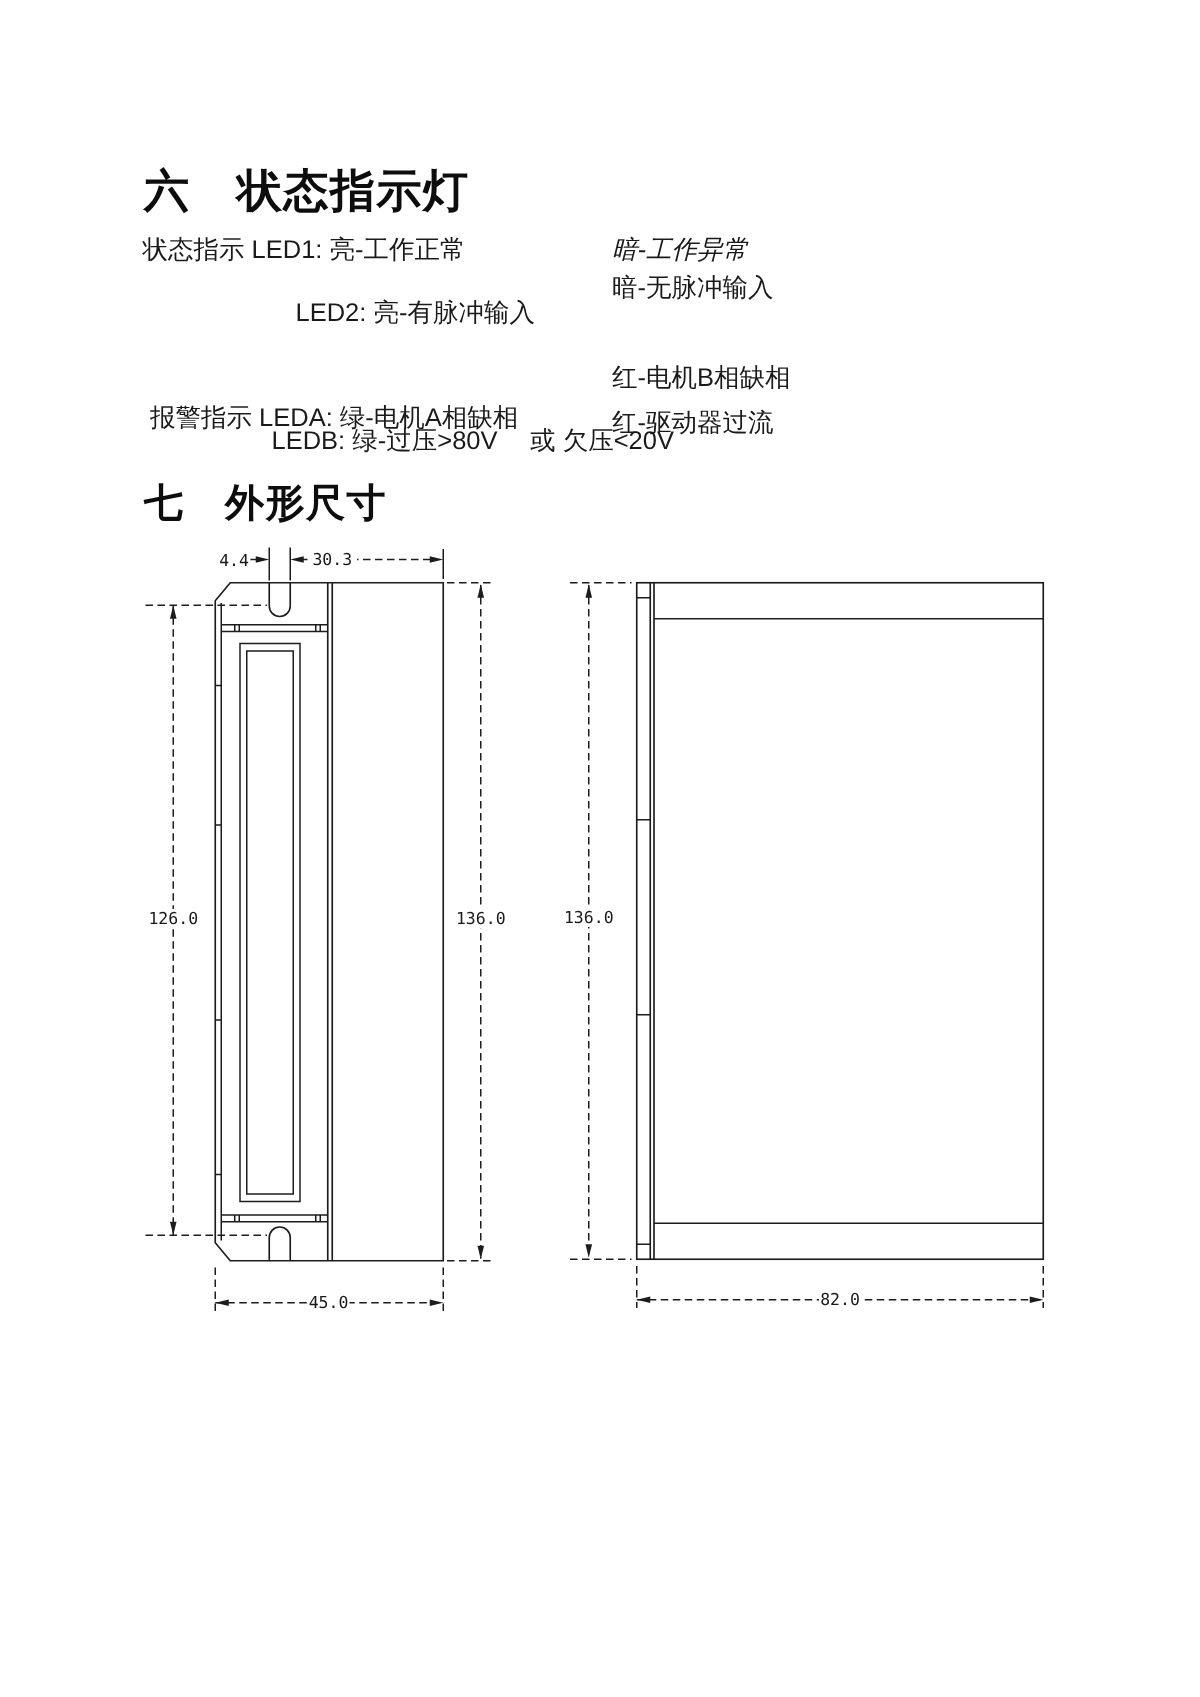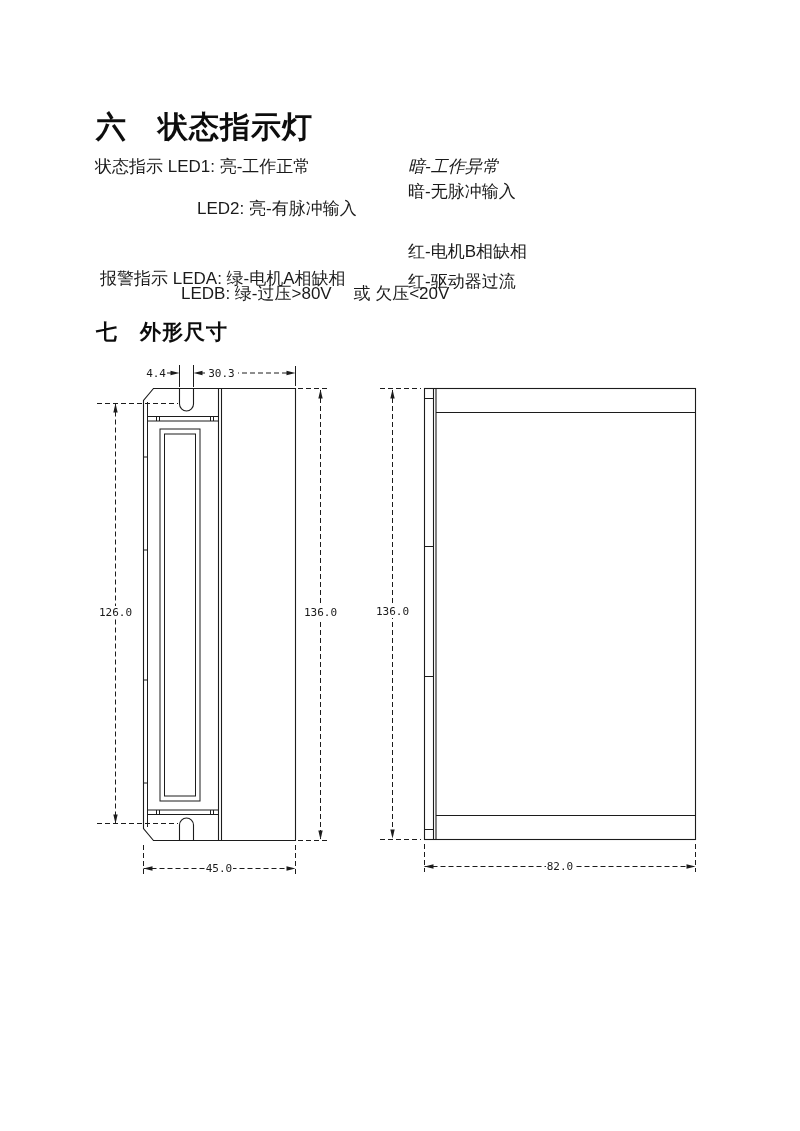--- a/index.html
+++ b/index.html
@@ -12,21 +12,21 @@
     overflow:hidden;
   }
   .abs{position:absolute;}
   .heading{
     font-weight:bold;
     font-size:30px;
     letter-spacing:1px;
     color:#0d0d0d;
     white-space:pre;
   }
-  .heading2{font-size:21px;}
+  .heading2{font-size:26px;}
   .bodyline{
     font-size:17px;
     color:#1a1a1a;
     white-space:pre;
   }
   svg text{
     font-family:"DejaVu Sans Mono","Liberation Mono",monospace;
     font-size:11px;
     fill:#1a1a1a;
   }

